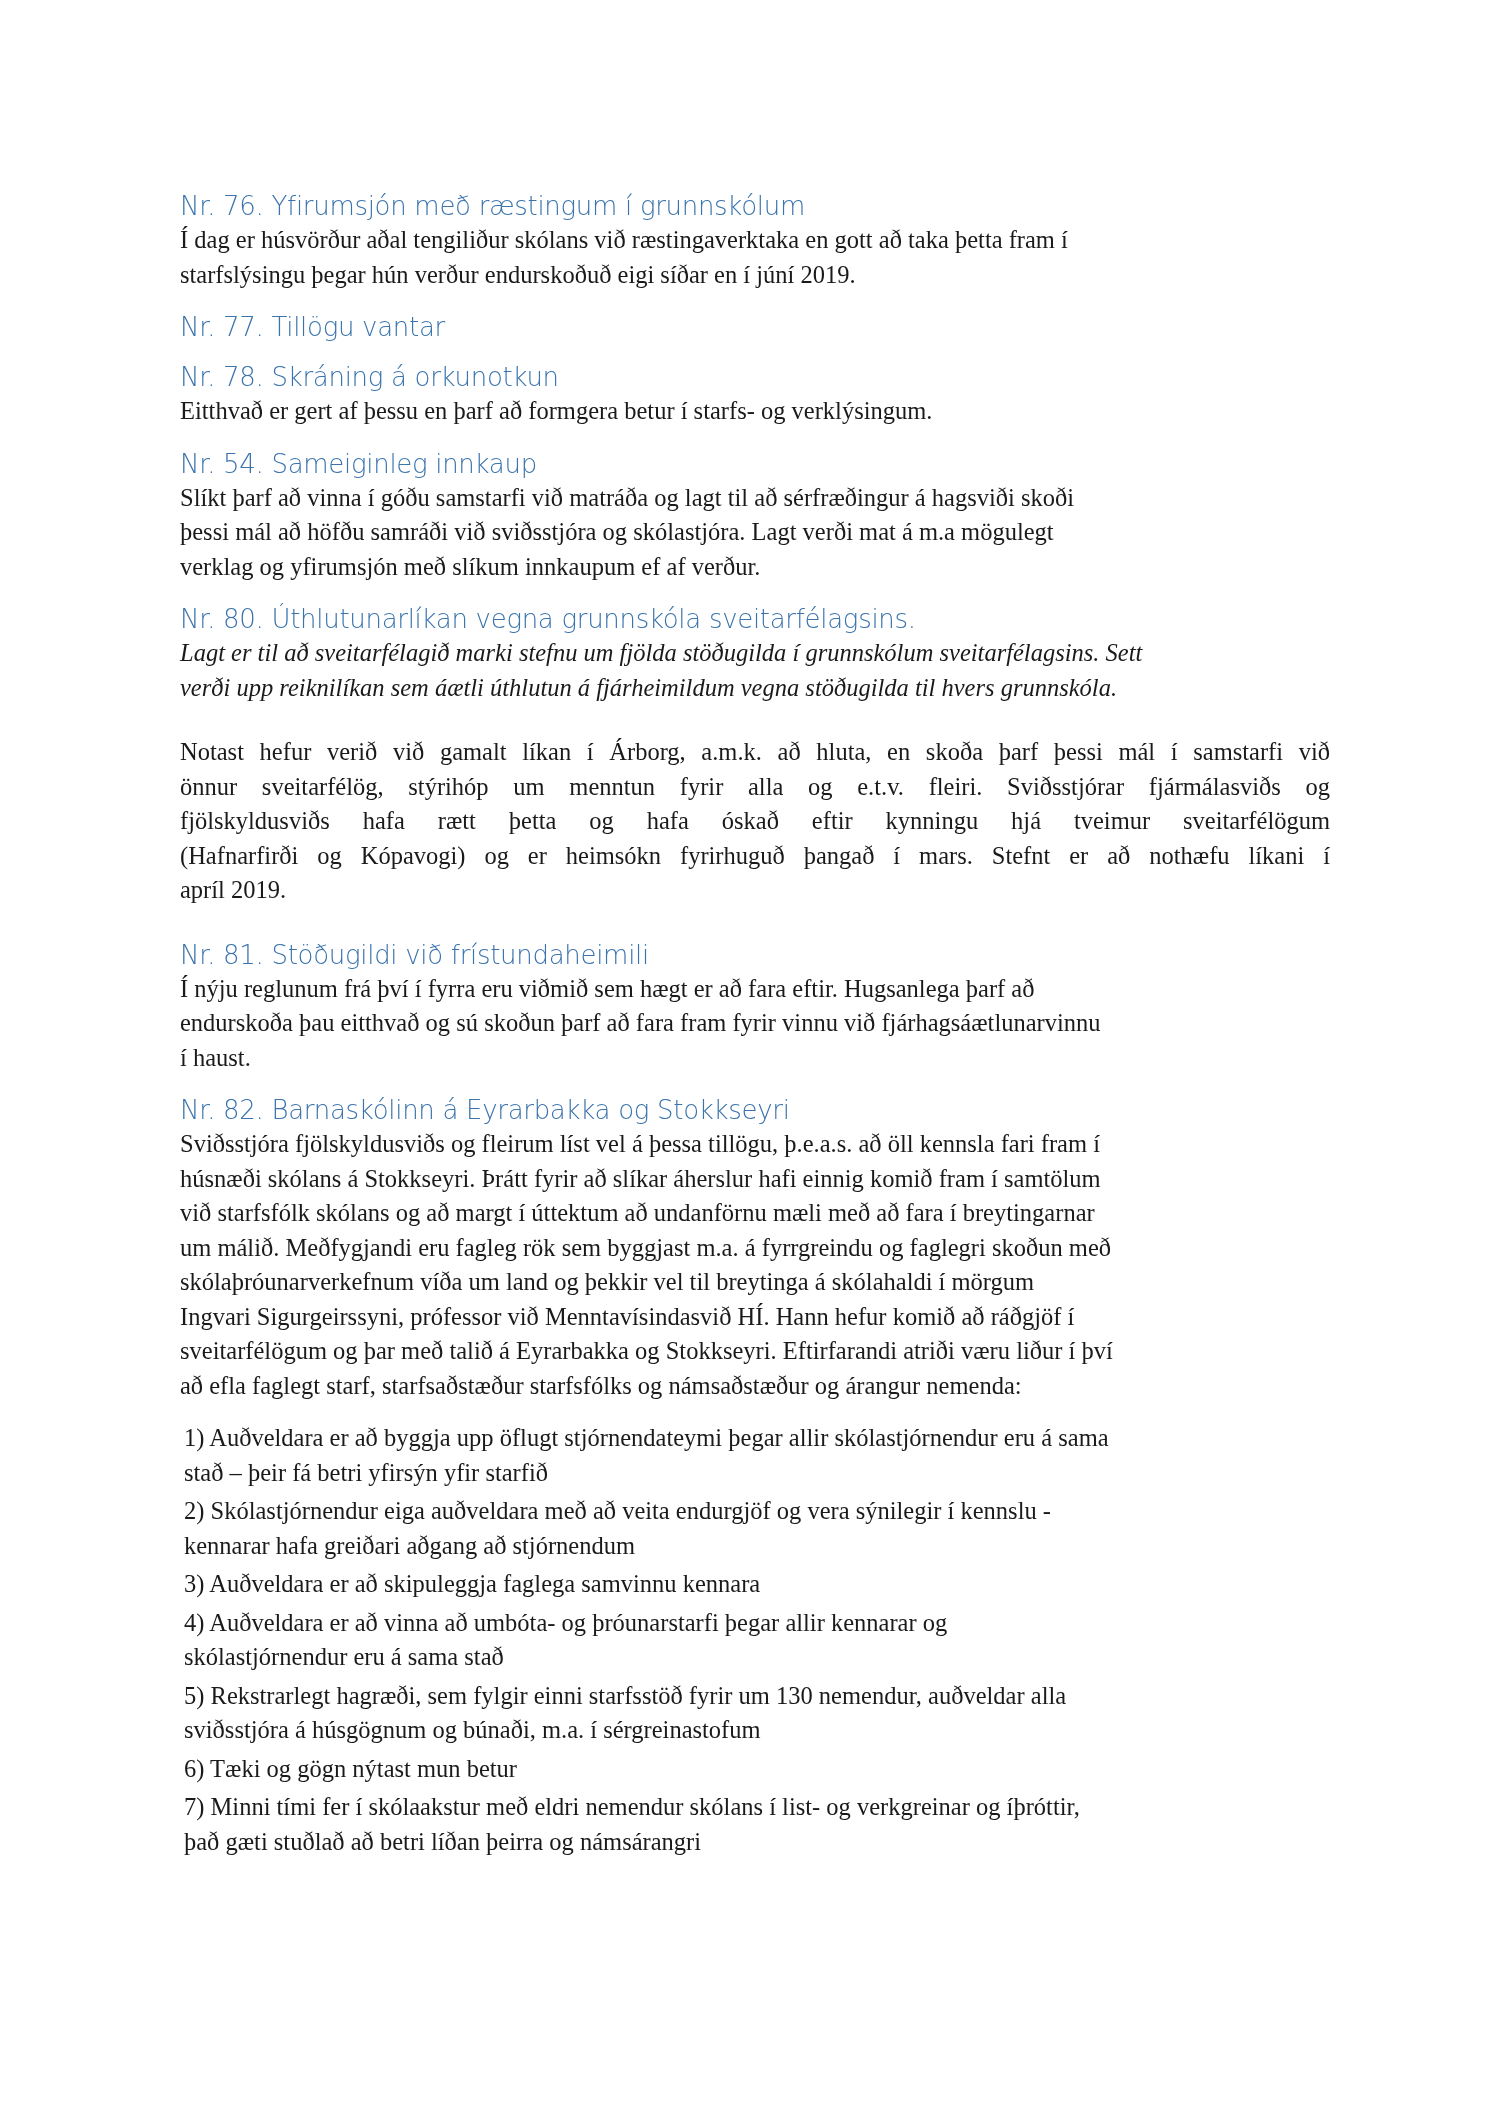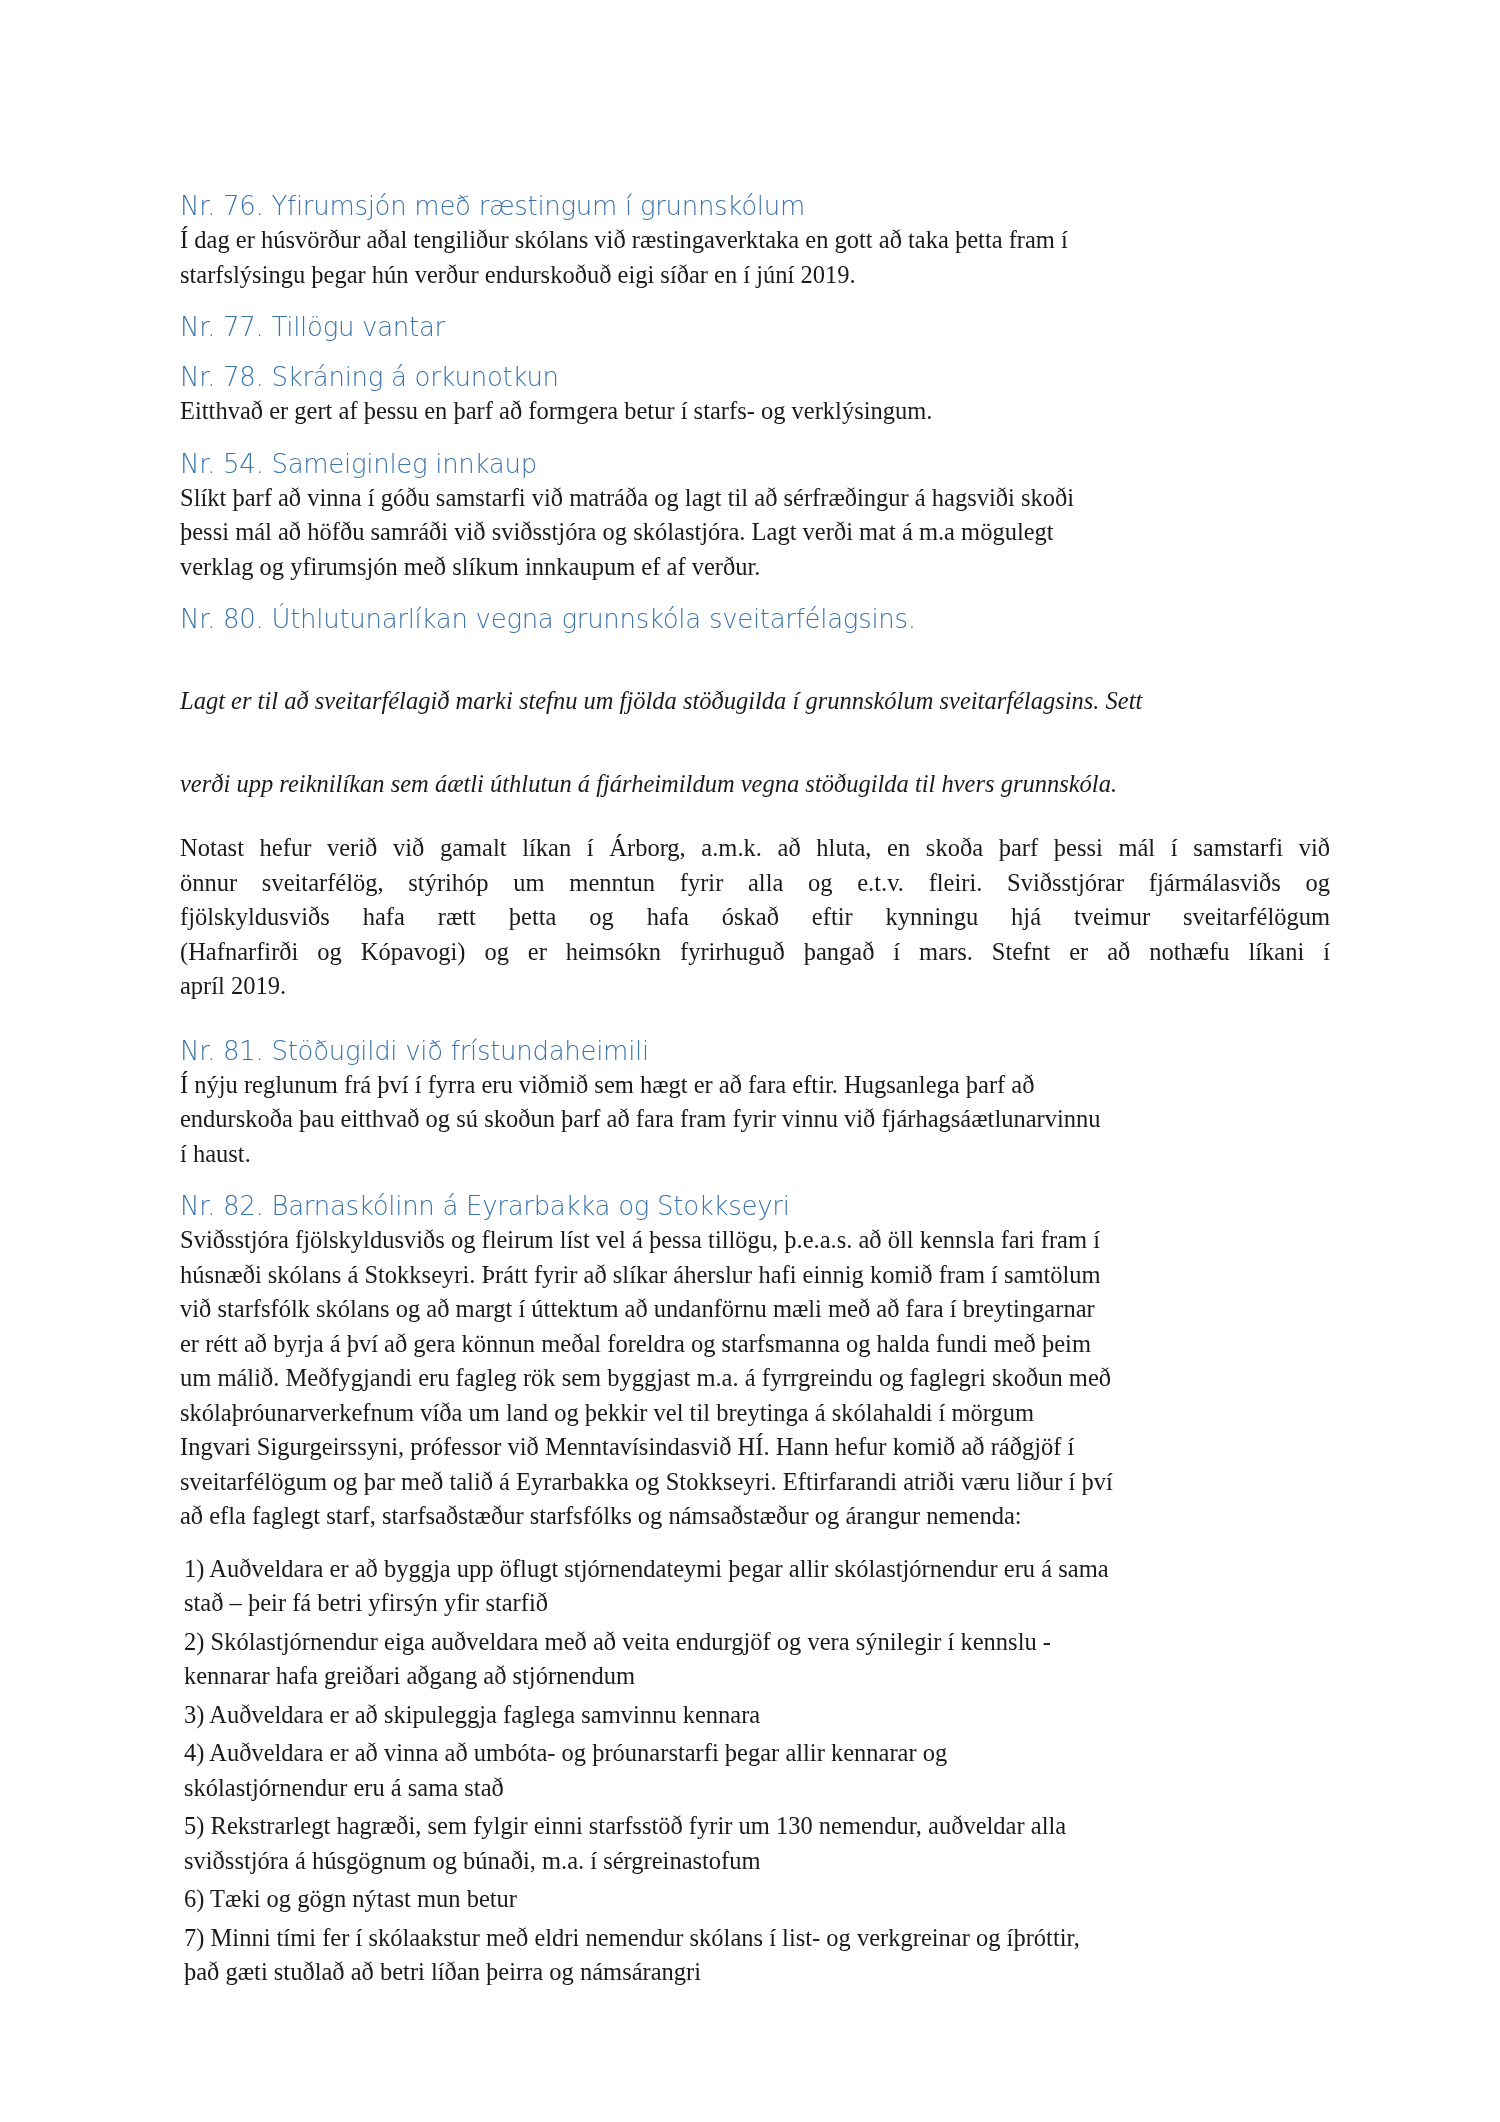--- a/index.html
+++ b/index.html
@@ -30,21 +30,20 @@
       font-size: 26px;
       line-height: 34px;
       margin: 0;
       letter-spacing: -0.3px;
     }
     .para {
       margin: 0;
     }
     .italic {
       font-style: italic;
-      margin-top: 48px;
     }
     .justify {
       text-align: justify;
     }
     .gap-s { height: 14px; }
     .gap-m { height: 18px; }
     .gap-l { height: 30px; }
     .list-item {
       margin: 4px;
     }
@@ -94,21 +93,20 @@
   <p class="para">Í nýju reglunum frá því í fyrra eru viðmið sem hægt er að fara eftir. Hugsanlega þarf að</p>
   <p class="para">endurskoða þau eitthvað og sú skoðun þarf að fara fram fyrir vinnu við fjárhagsáætlunarvinnu</p>
   <p class="para">í haust.</p>
 
   <div class="gap-m"></div>
 
   <h2 class="heading" style="color: rgb(59, 116, 173);">Nr. 82. Barnaskólinn á Eyrarbakka og Stokkseyri</h2>
   <p class="para">Sviðsstjóra fjölskyldusviðs og fleirum líst vel á þessa tillögu, þ.e.a.s. að öll kennsla fari fram í</p>
   <p class="para">húsnæði skólans á Stokkseyri. Þrátt fyrir að slíkar áherslur hafi einnig komið fram í samtölum</p>
   <p class="para">við starfsfólk skólans og að margt í úttektum að undanförnu mæli með að fara í breytingarnar</p>
-  <p class="para">er rétt að byrja á því að gera könnun meðal foreldra og starfsmanna og halda fundi með þeim</p>
   <p class="para">um málið.  Meðfygjandi eru fagleg rök sem byggjast m.a. á fyrrgreindu og faglegri skoðun með</p>
   <p class="para">skólaþróunarverkefnum víða um land og þekkir vel til breytinga á skólahaldi í mörgum</p>
   <p class="para">Ingvari Sigurgeirssyni, prófessor við Menntavísindasvið HÍ. Hann hefur komið að ráðgjöf í</p>
   <p class="para">sveitarfélögum og þar með talið á Eyrarbakka og Stokkseyri.  Eftirfarandi atriði væru liður í því</p>
   <p class="para">að efla faglegt starf, starfsaðstæður starfsfólks og námsaðstæður og árangur nemenda:</p>
 
   <div class="gap-s"></div>
 
   <div>
     <div class="list-item">

